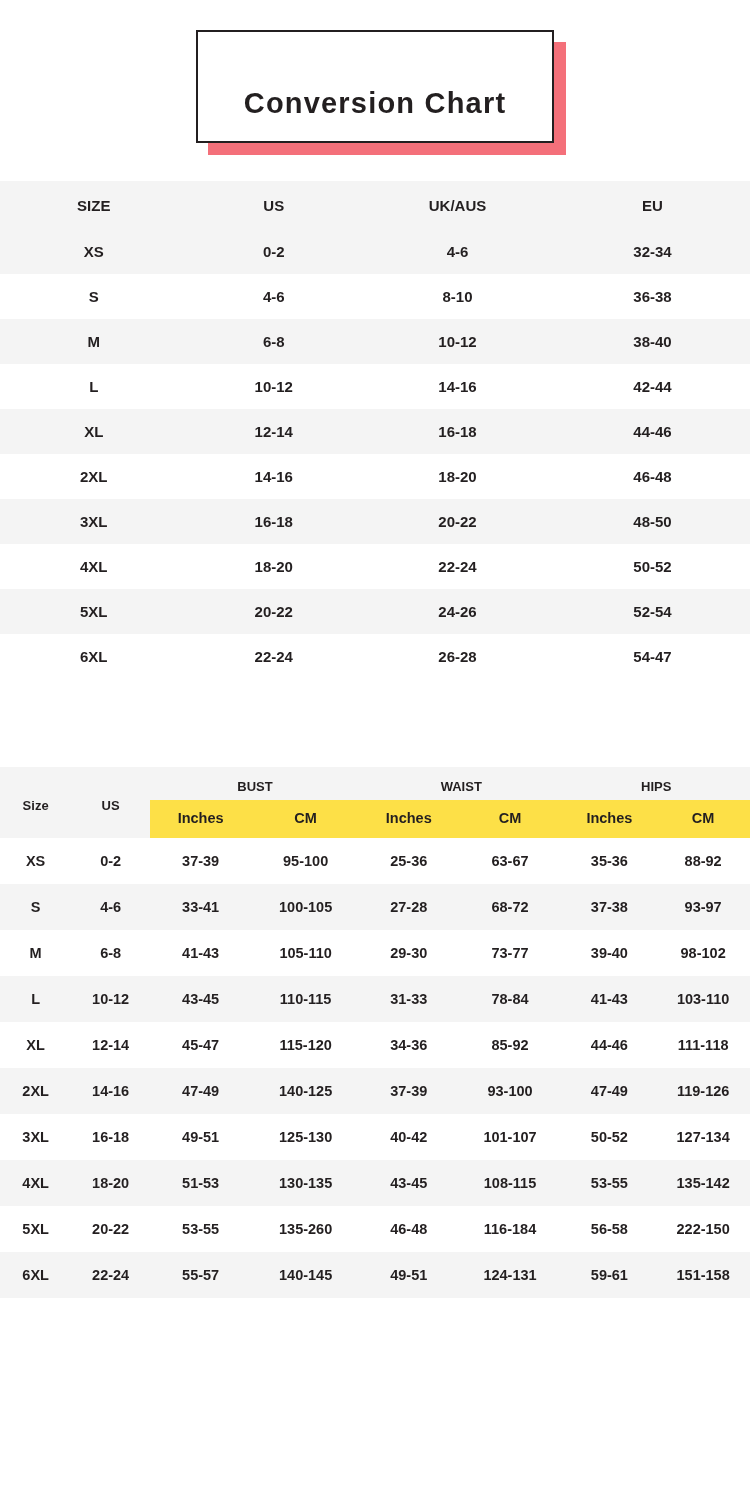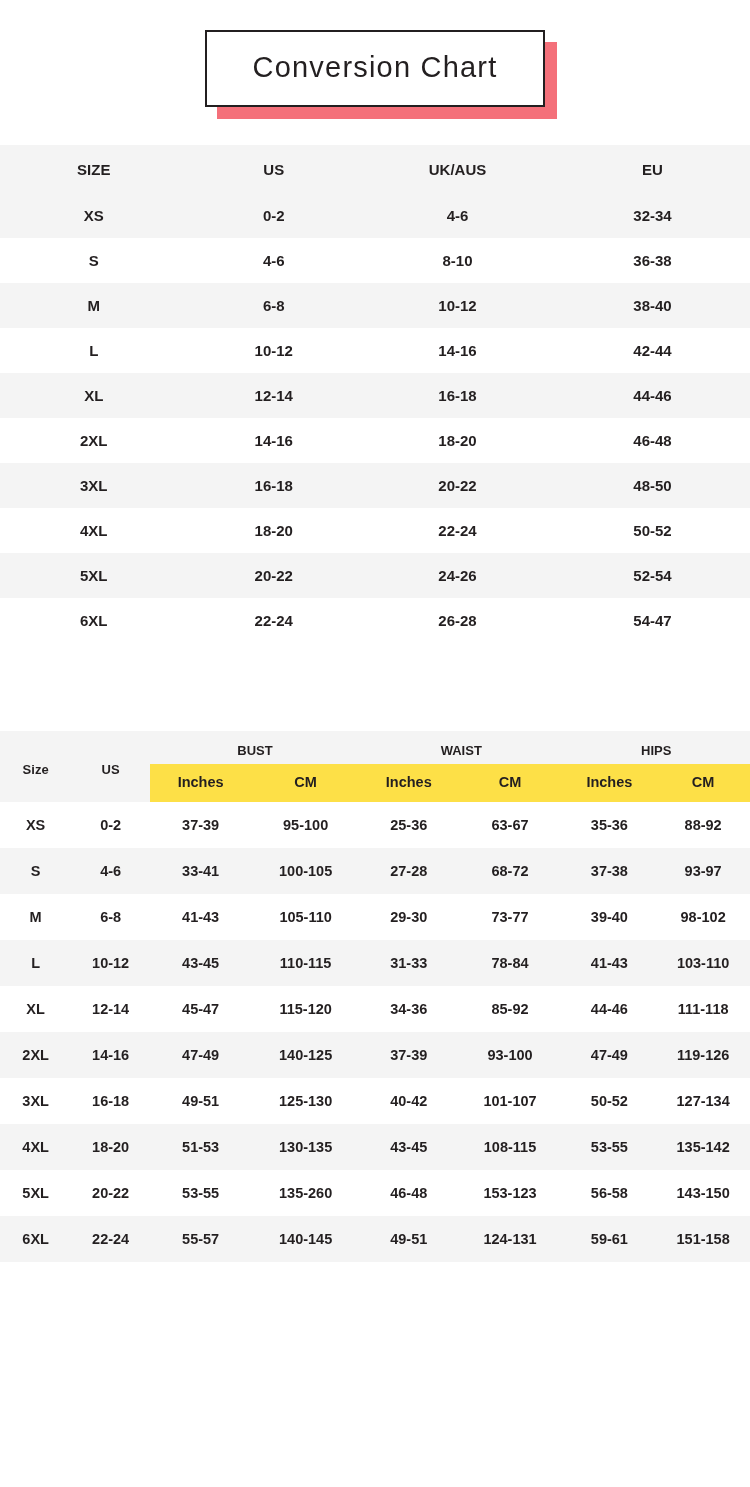--- a/index.html
+++ b/index.html
@@ -43,25 +43,26 @@
   .banner-box {
     position: relative;
     z-index: 2;
     background: #ffffff;
     border: 2px solid #231f20;
     padding: 18px 46px 20px 46px;
     text-align: center;
   }
   .banner-title {
     font-size: 29px;
-    font-weight: normal;
+    font-weight: bold;
     letter-spacing: 1.2px;
     color: #231f20;
     line-height: 1.2;
     white-space: nowrap;
+    margin-top: 36px;
   }
   .banner-title.script {
     font-family: "DejaVu Sans", sans-serif;
     font-style: italic;
     letter-spacing: 0.6px;
   }
 
   
   table {
     width: 750px;
@@ -340,23 +341,23 @@
         <td>108-115</td>
         <td>53-55</td>
         <td>135-142</td>
       </tr>
       <tr>
         <td>5XL</td>
         <td>20-22</td>
         <td>53-55</td>
         <td>135-260</td>
         <td>46-48</td>
-        <td>153-123</td>
+        <td>116-184</td>
         <td>56-58</td>
-        <td>143-150</td>
+        <td>222-150</td>
       </tr>
       <tr>
         <td>6XL</td>
         <td>22-24</td>
         <td>55-57</td>
         <td>140-145</td>
         <td>49-51</td>
         <td>124-131</td>
         <td>59-61</td>
         <td>151-158</td>

